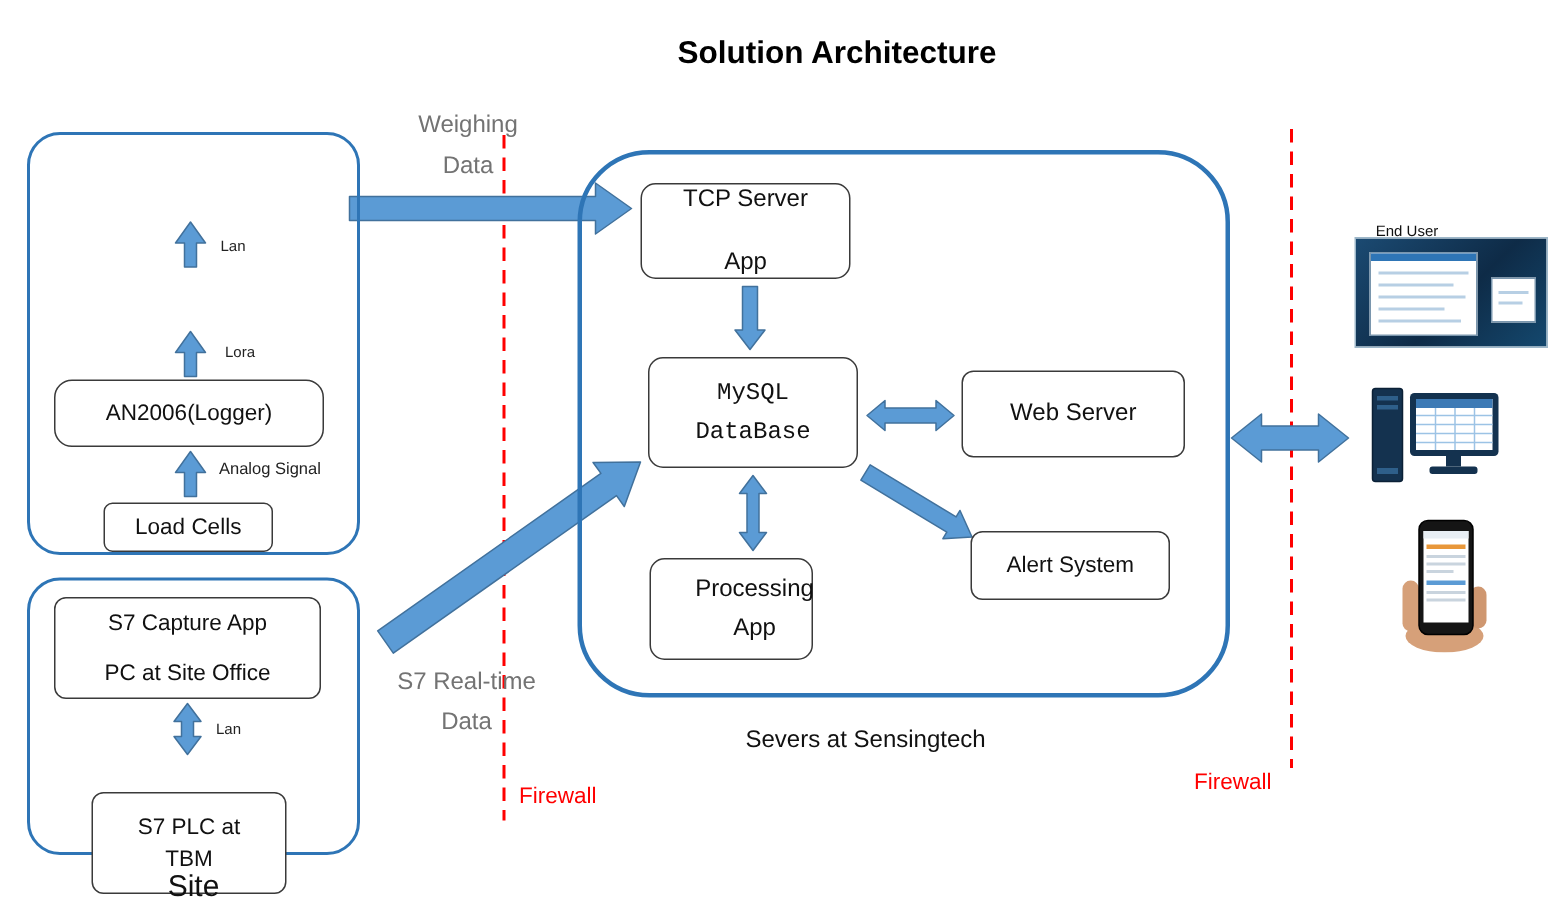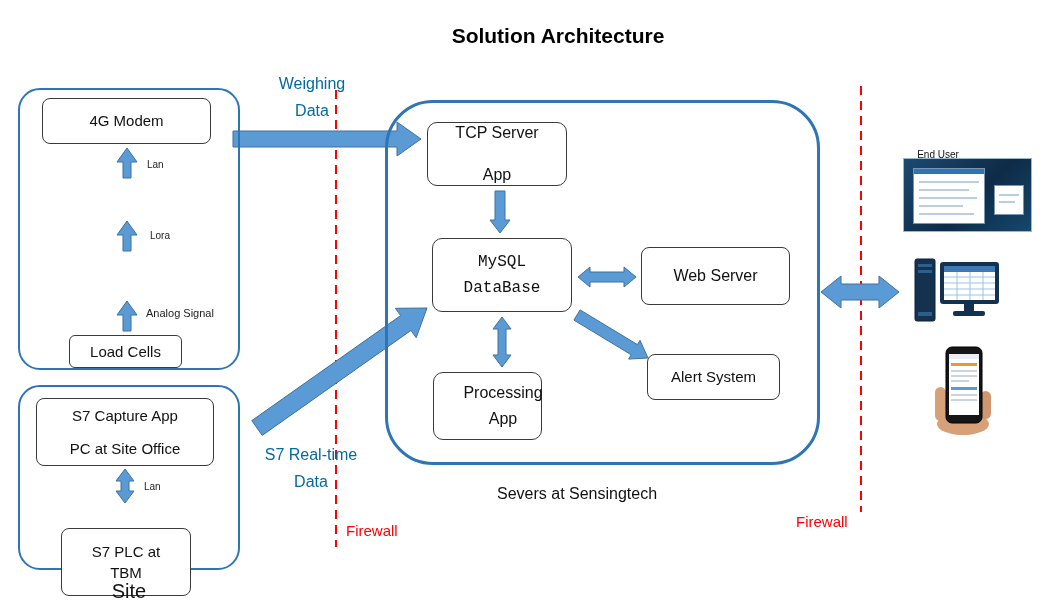--- a/index.html
+++ b/index.html
@@ -17,21 +17,21 @@
   }
   .frame.big { border-width: 3px; border-radius: 48px; }
   .node {
     position: absolute; background: #fff; border: 1.6px solid #3a3a3a; border-radius: 8px;
     display: flex; flex-direction: column; align-items: center; justify-content: center;
     text-align: center; font-size: 15px; color: #111; line-height: 1.15;
   }
   .node.fs16 { font-size: 16px; }
   .label { position: absolute; color: #111; }
   .small-label { position: absolute; font-size: 10px; color: #222; white-space: nowrap; }
-  .flow-label { position: absolute; text-align: center; font-size: 16px; line-height: 27px; color: #0369a1; }
+  .flow-label { position: absolute; text-align: center; font-size: 16px; line-height: 27px; color: #737373; }
   .firewall-label { position: absolute; font-size: 15px; color: #ff0000; }
   .caption { position: absolute; font-size: 16px; color: #111; }
   .shot {
     position: absolute; border: 1px solid #9db7c9;
     background: linear-gradient(135deg, #1b4a72 0%, #0e2b47 55%, #14486e 100%);
   }
   .shot .win { position: absolute; background: #fff; border: 1px solid #7a96ad; }
   .shot .bar { position: absolute; background: #2e75b6; }
   .shot .ln { position: absolute; background: #b7cfe4; height: 2px; }
 </style>
@@ -65,25 +65,25 @@
 
       <polygon points="502,317 511,329 506,329 506,355 511,355 502,367 493,355 498,355 498,329 493,329"></polygon>
 
       <polygon points="821,292 841,276 841,284 879,284 879,276 899,292 879,308 879,300 841,300 841,308"></polygon>
     </g>
   </svg>
 
   <div class="title">Solution Architecture</div>
 
   <div class="frame" style="left:18px;top:88px;width:222px;height:282px;"></div>
-  <div class="node" style="left:42px;top:98px;width:169px;height:46px;">
-    <span>4G Modem</span>
-  </div>
   <div class="small-label" style="left:147px;top:159px;">Lan</div>
   <div class="small-label" style="left:150px;top:230px;">Lora</div>
+  <div class="node" style="left:36px;top:253px;width:180px;height:45px;border-radius:12px;">
+    <span>AN2006(Logger)</span>
+  </div>
   <div class="small-label" style="left:146px;top:307px;font-size:11px;">Analog Signal</div>
   <div class="node" style="left:69px;top:335px;width:113px;height:33px;border-radius:6px;">
     <span>Load Cells</span>
   </div>
 
   <div class="frame" style="left:18px;top:385px;width:222px;height:185px;"></div>
   <div class="node" style="left:36px;top:398px;width:178px;height:68px;gap:16px;">
     <span>S7 Capture App</span>
     <span>PC at Site Office</span>
   </div>

